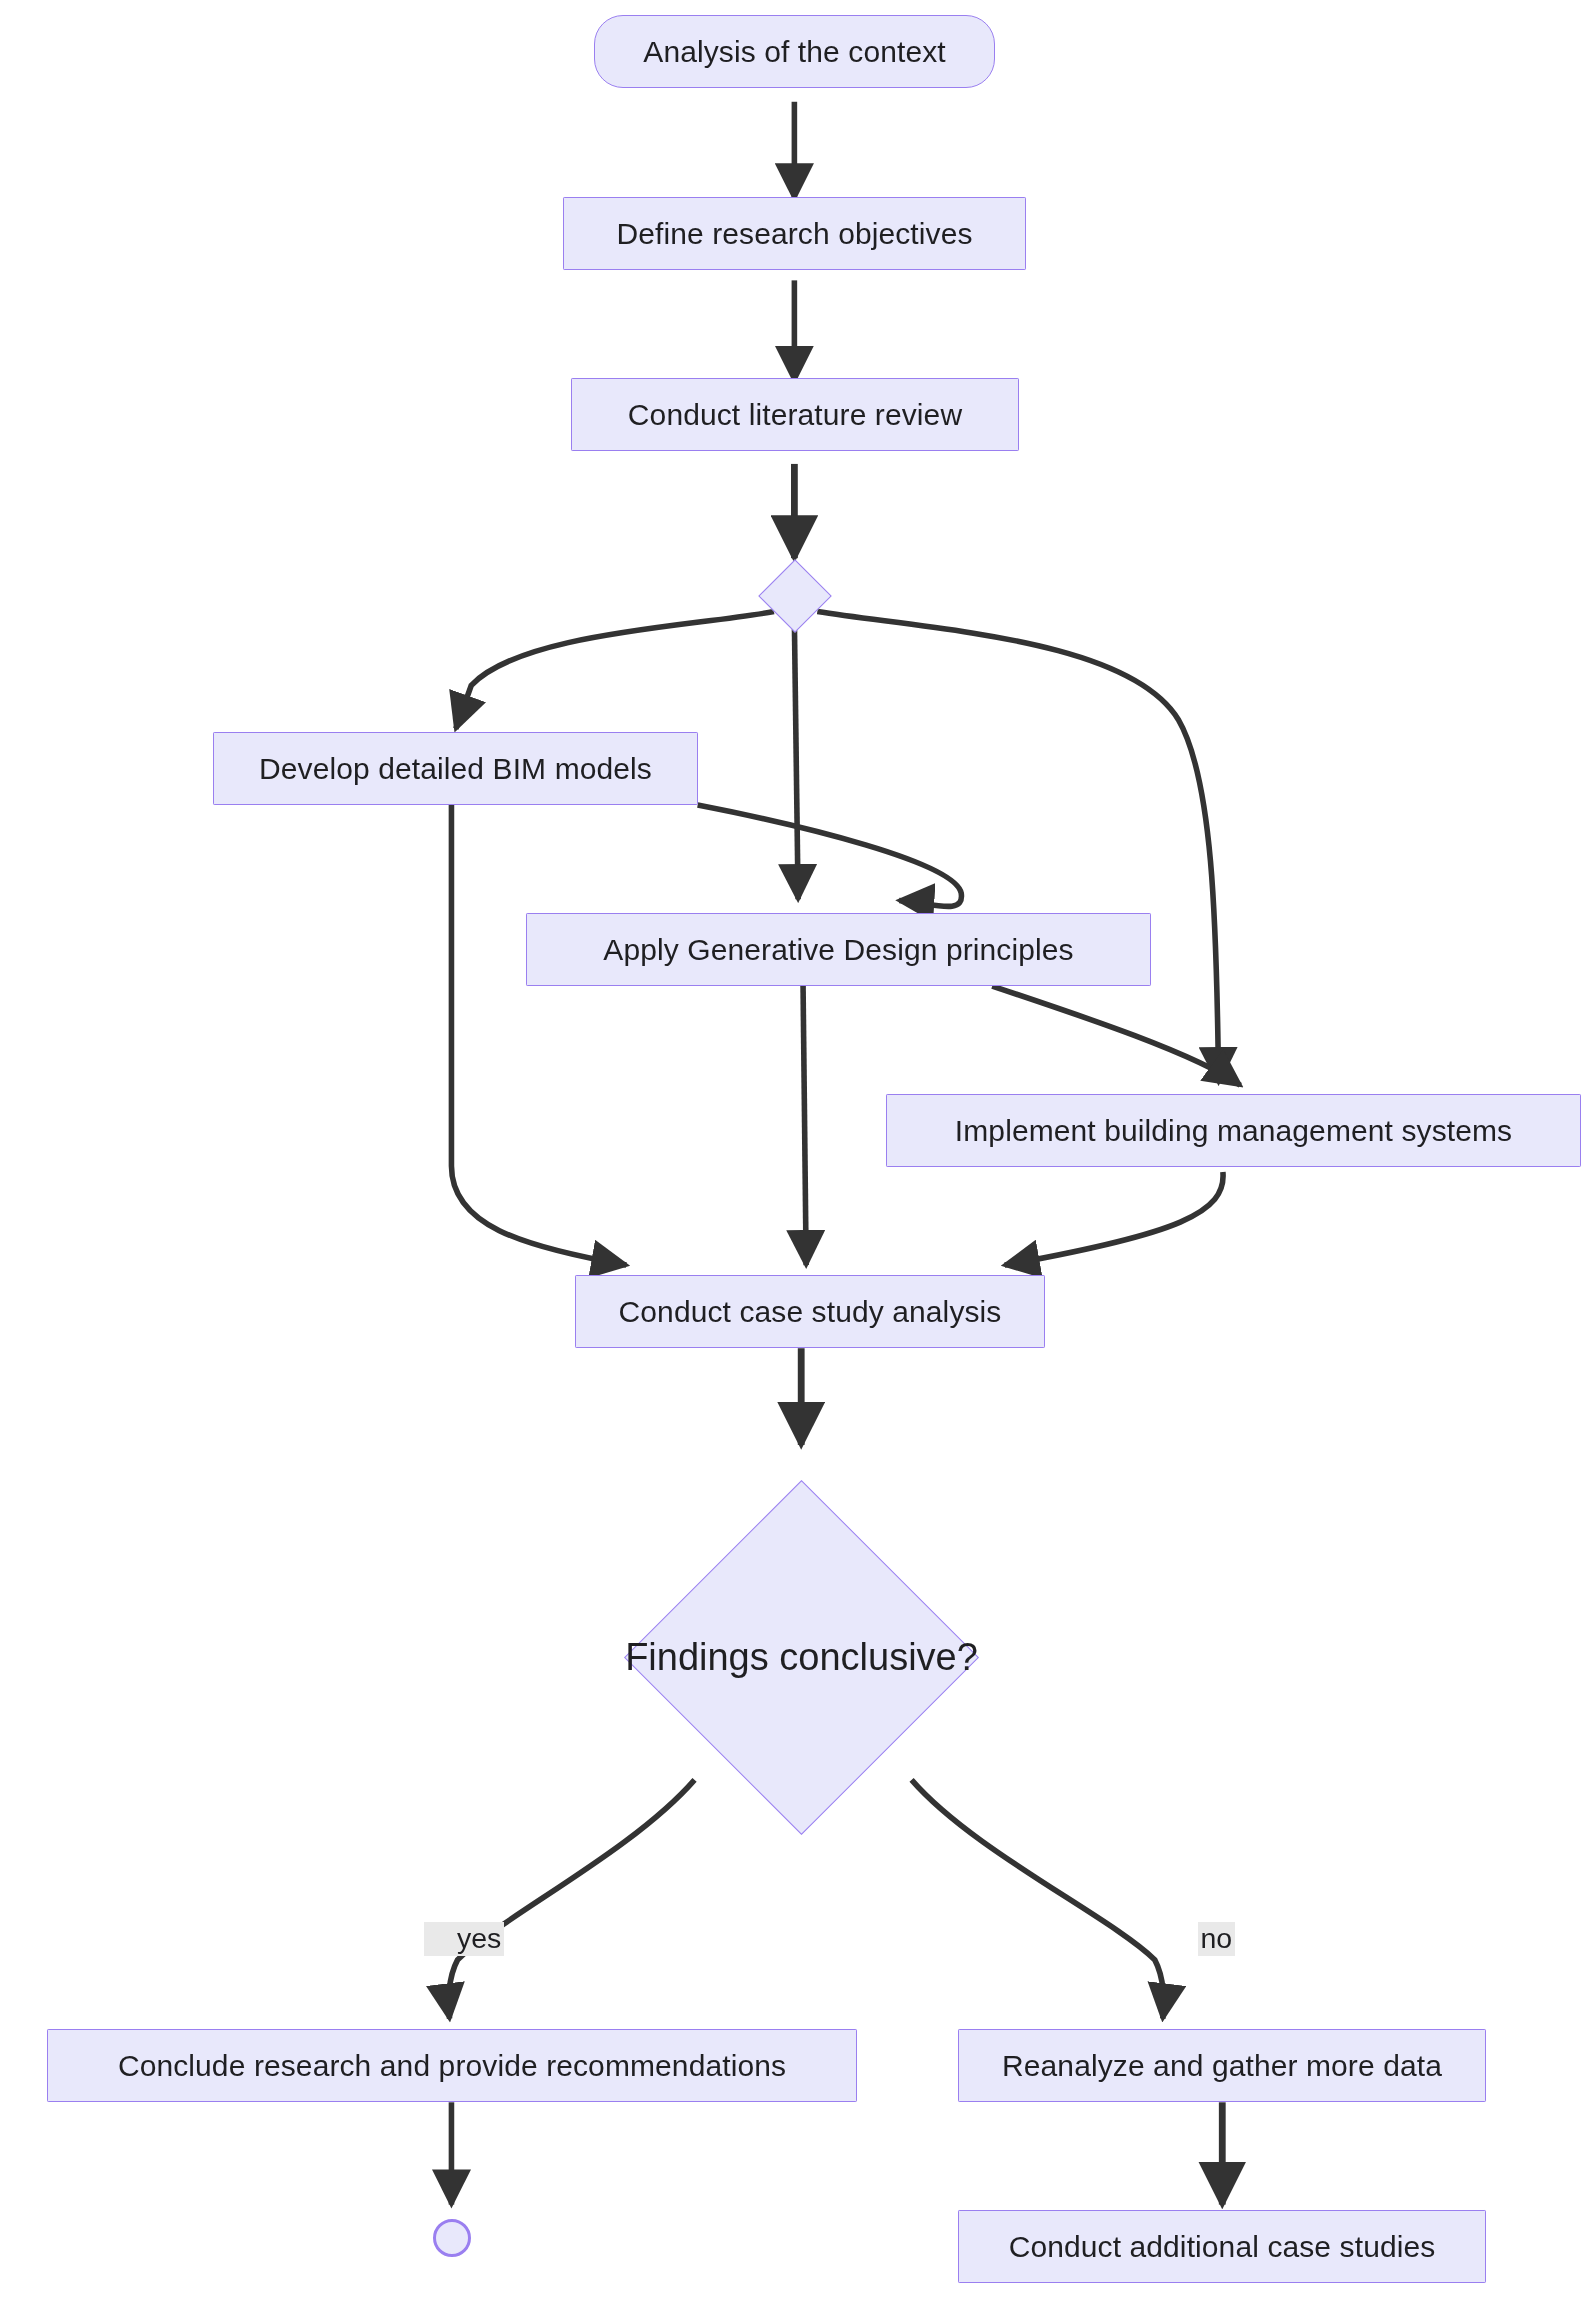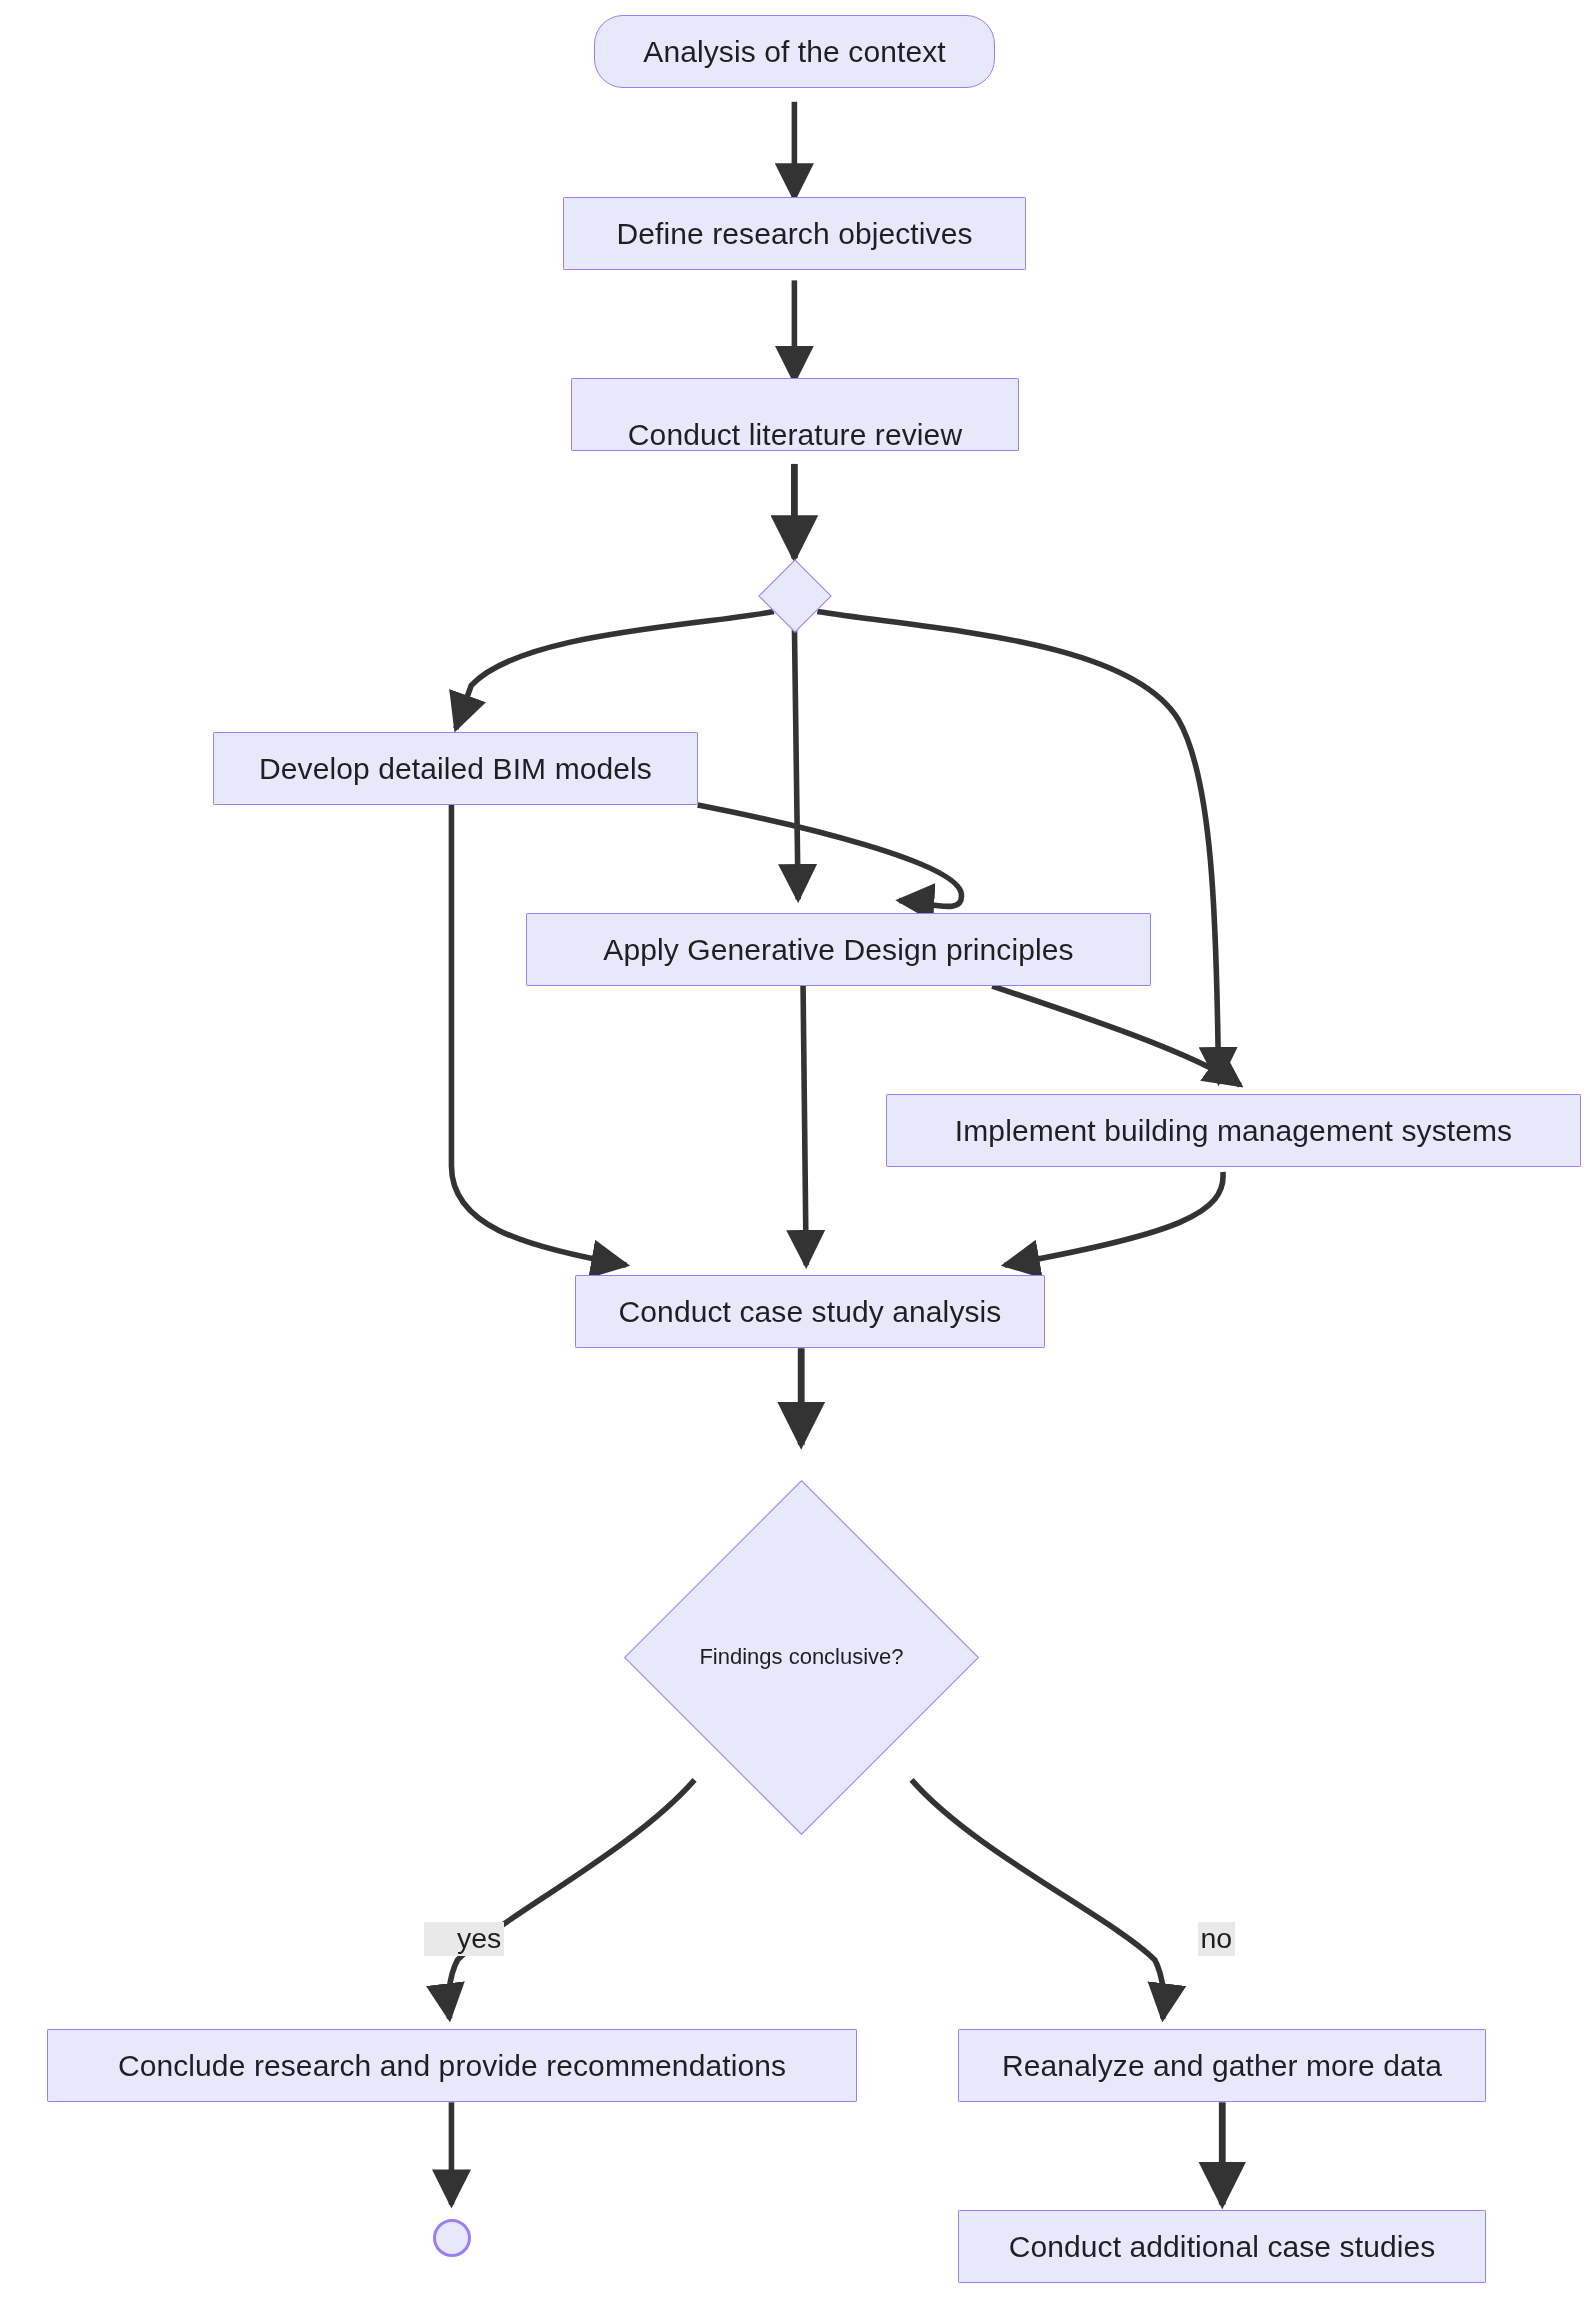--- a/index.html
+++ b/index.html
@@ -52,21 +52,21 @@
     border: 1.9px solid #9a7ff0;
     box-sizing: border-box;
     transform: rotate(45deg);
   }
   .diamond-text {
     position: absolute;
     display: flex;
     align-items: center;
     justify-content: center;
     color: #1f1f22;
-    font-size: 22px;
+    font-size: 38px;
     white-space: nowrap;
   }
   .end-circle {
     position: absolute;
     box-sizing: border-box;
     background: #e8e8fb;
     border: 3.1px solid #9a7ff0;
     border-radius: 50%;
   }
   .edge-label {
@@ -125,21 +125,21 @@
   </svg>
 
   <div class="node" style="left:594px; top:15px; width:401px; height:73px;border-radius:29px;">
     <span class="node-label">Analysis of the context</span>
   </div>
 
   <div class="node" style="left:563px; top:197px; width:463px; height:73px;">
     <span class="node-label">Define research objectives</span>
   </div>
 
-  <div class="node" style="left:571px; top:378px; width:448px; height:73px;align-items:flex-end;">
+  <div class="node" style="left:571px; top:378px; width:448px; height:73px;">
     <span class="node-label">Conduct literature review</span>
   </div>
 
   <div class="diamond" style="left:769px; top:570px; width:52px; height:52px;"></div>
 
   <div class="node" style="left:213px; top:732px; width:485px; height:73px;">
     <span class="node-label">Develop detailed BIM models</span>
   </div>
 
   <div class="node" style="left:526px; top:913px; width:625px; height:73px;">

